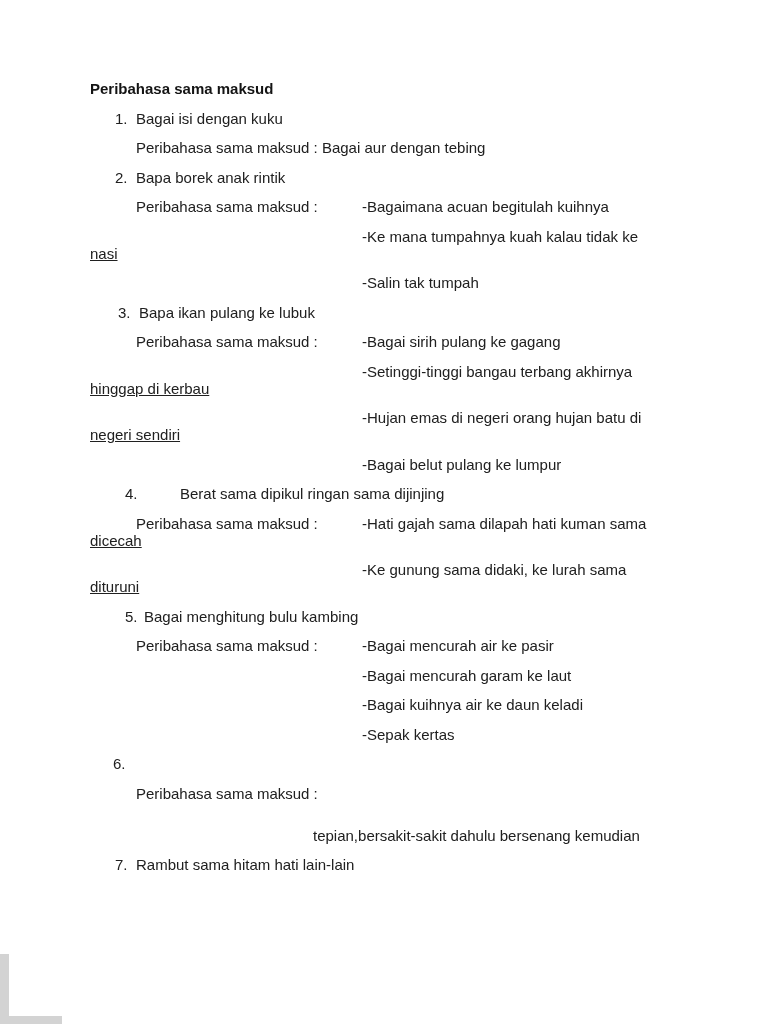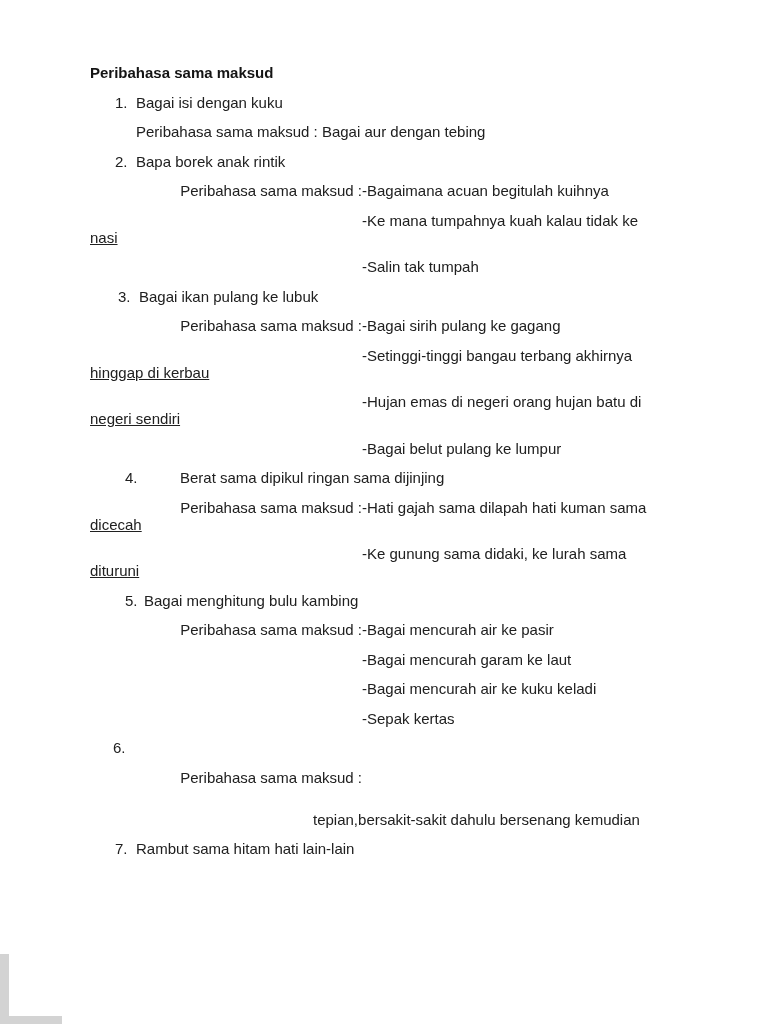--- a/index.html
+++ b/index.html
@@ -4,32 +4,32 @@
 <style>
   * { margin: 0; padding: 0; box-sizing: border-box; }
   html, body { background: #ffffff; }
   body {
     width: 768px; height: 1024px;
     font-family: "Liberation Sans", sans-serif;
     color: #202020;
     overflow: hidden;
   }
   .page { position: relative; width: 768px; height: 1024px; background: #ffffff; overflow: hidden; }
-  .content { padding-top: 64px; }
+  .content { padding-top: 80px; }
   .line { font-size: 15px; line-height: 17px; white-space: pre; }
   .para { margin-top: 12.5px; }
   .title { font-weight: bold; padding-left: 90px; color: #141414; }
   .item-row { display: flex; padding-left: 115px; }
   .item-row .n { flex: none; width: 21px; }
   .row-3 { padding-left: 118px; }
   .row-4 { padding-left: 125px; } .row-4 .n { width: 55px; }
   .row-5 { padding-left: 125px; } .row-5 .n { width: 19px; }
   .row-6 { padding-left: 113px; } .row-6 .n { width: 23px; }
   .label-row { display: flex; padding-left: 136px; }
-  .label-row .lbl { flex: none; width: 226px; text-align: right; }
+  .label-row .lbl { flex: none; width: 226px; }
   .ind-label  { padding-left: 136px; }
   .ind-answer { padding-left: 362px; }
   .ind-left   { padding-left: 90px; text-decoration: underline; }
   .ind-wrap6  { padding-left: 313px; margin-top: 25px; }
   .corner-v { position: absolute; left: 0; bottom: 0; width: 9px;  height: 70px; background: #d3d3d3; }
   .corner-h { position: absolute; left: 0; bottom: 0; width: 62px; height: 8px;  background: #d3d3d3; }
 </style>
 </head>
 <body>
 
@@ -51,21 +51,21 @@
     <div class="line para label-row">
       <span class="lbl">Peribahasa sama maksud :</span>
       <span>-Bagaimana acuan begitulah kuihnya</span>
     </div>
     <div class="line para ind-answer">-Ke mana tumpahnya kuah kalau tidak ke</div>
     <div class="line ind-left">nasi</div>
     <div class="line para ind-answer">-Salin tak tumpah</div>
 
     <div class="line para item-row row-3">
       <span class="n">3.</span>
-      <span>Bagai ikan pulang ke lubuk</span>
+      <span>Bapa ikan pulang ke lubuk</span>
     </div>
     <div class="line para label-row">
       <span class="lbl">Peribahasa sama maksud :</span>
       <span>-Bagai sirih pulang ke gagang</span>
     </div>
     <div class="line para ind-answer">-Setinggi-tinggi bangau terbang akhirnya</div>
     <div class="line ind-left">hinggap di kerbau</div>
     <div class="line para ind-answer">-Hujan emas di negeri orang hujan batu di</div>
     <div class="line ind-left">negeri sendiri</div>
     <div class="line para ind-answer">-Bagai belut pulang ke lumpur</div>
@@ -84,21 +84,21 @@
 
     <div class="line para item-row row-5">
       <span class="n">5.</span>
       <span>Bagai menghitung bulu kambing</span>
     </div>
     <div class="line para label-row">
       <span class="lbl">Peribahasa sama maksud :</span>
       <span>-Bagai mencurah air ke pasir</span>
     </div>
     <div class="line para ind-answer">-Bagai mencurah garam ke laut</div>
-    <div class="line para ind-answer">-Bagai mencurah air ke kuku keladi</div>
+    <div class="line para ind-answer">-Bagai kuihnya air ke daun keladi</div>
     <div class="line para ind-answer">-Sepak kertas</div>
 
     <div class="line para item-row row-6">
       <span class="n">6.</span>
     </div>
     <div class="line para label-row">
       <span class="lbl">Peribahasa sama maksud :</span>
     </div>
     <div class="line ind-wrap6">tepian,bersakit-sakit dahulu bersenang kemudian</div>
 

